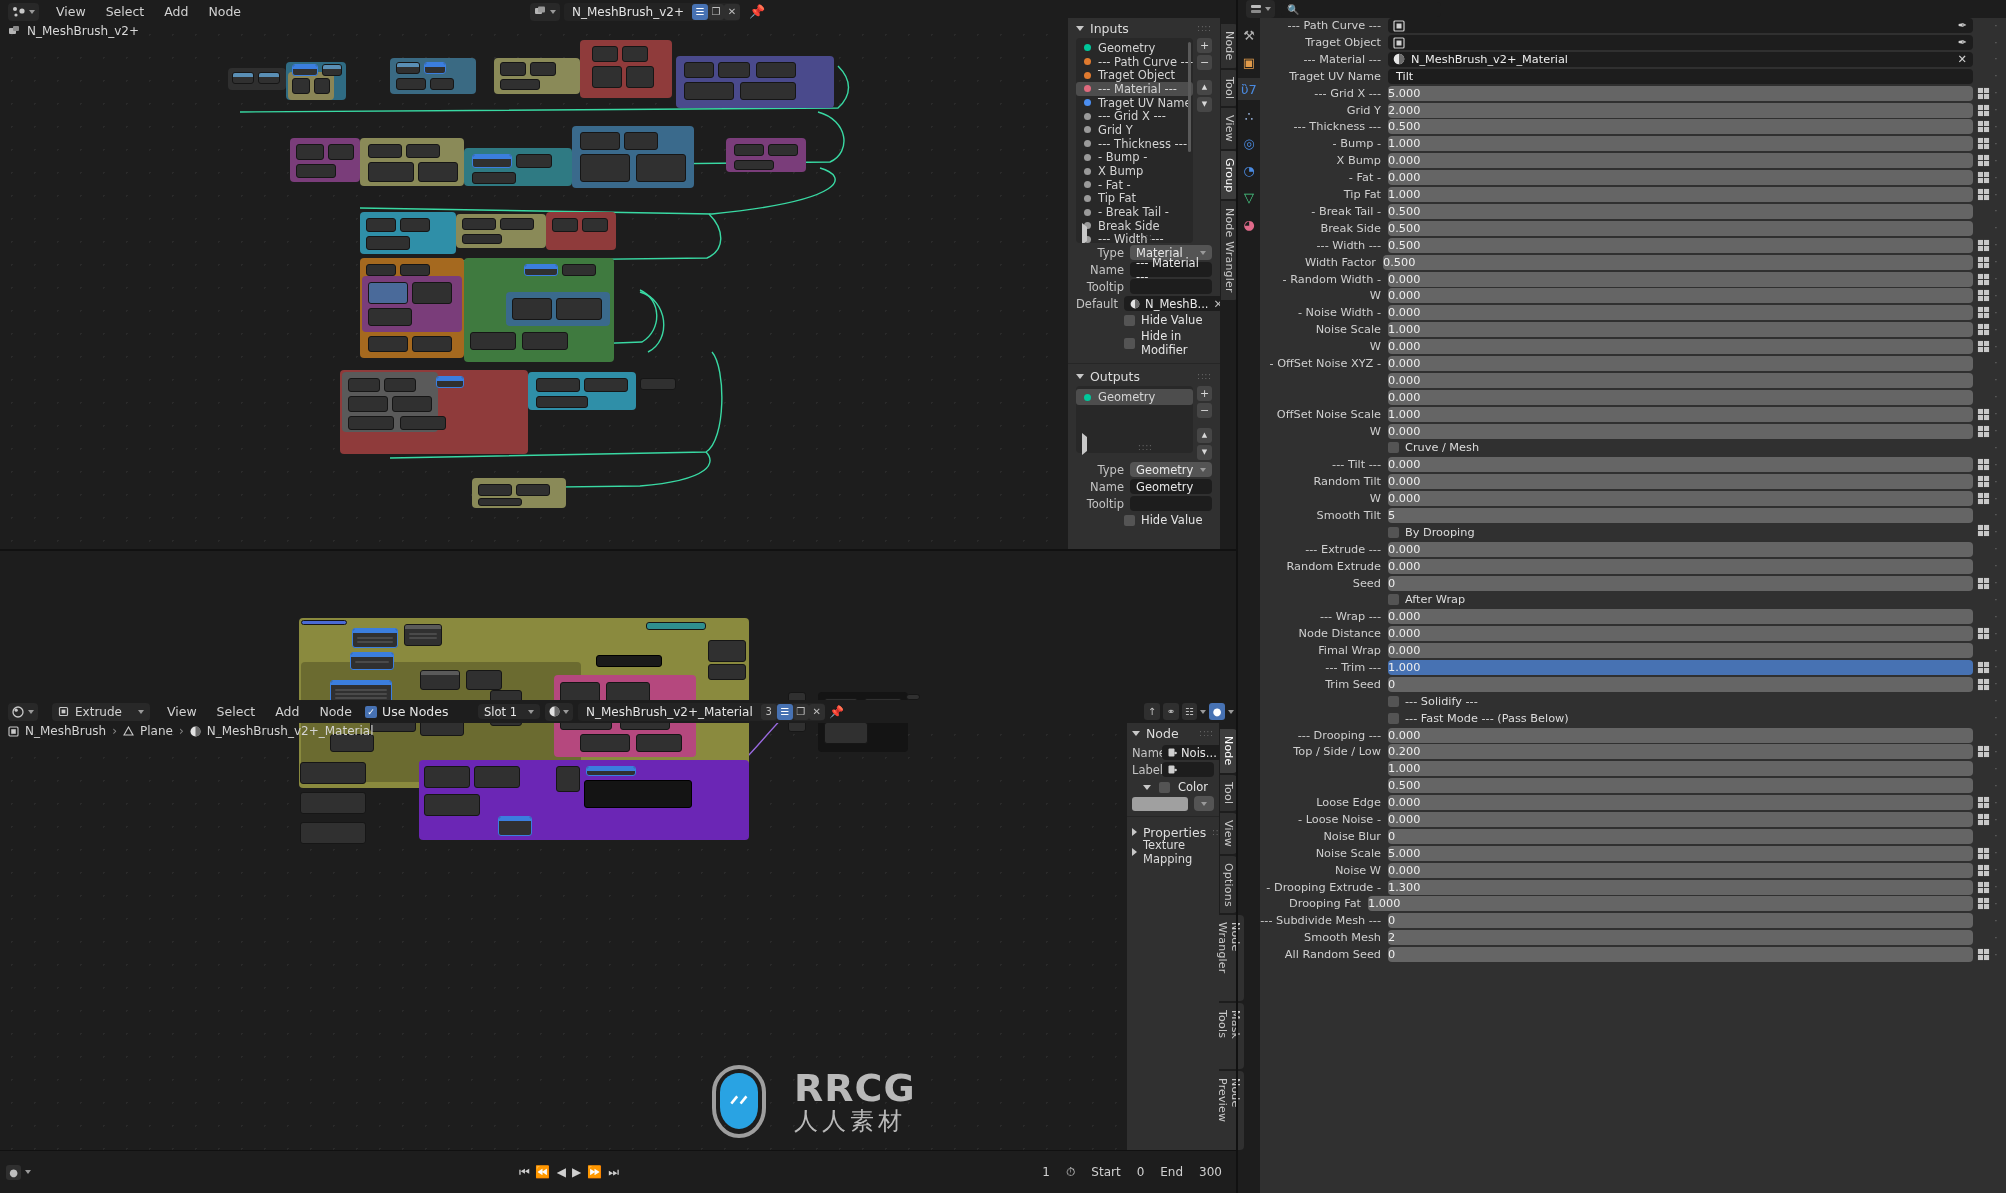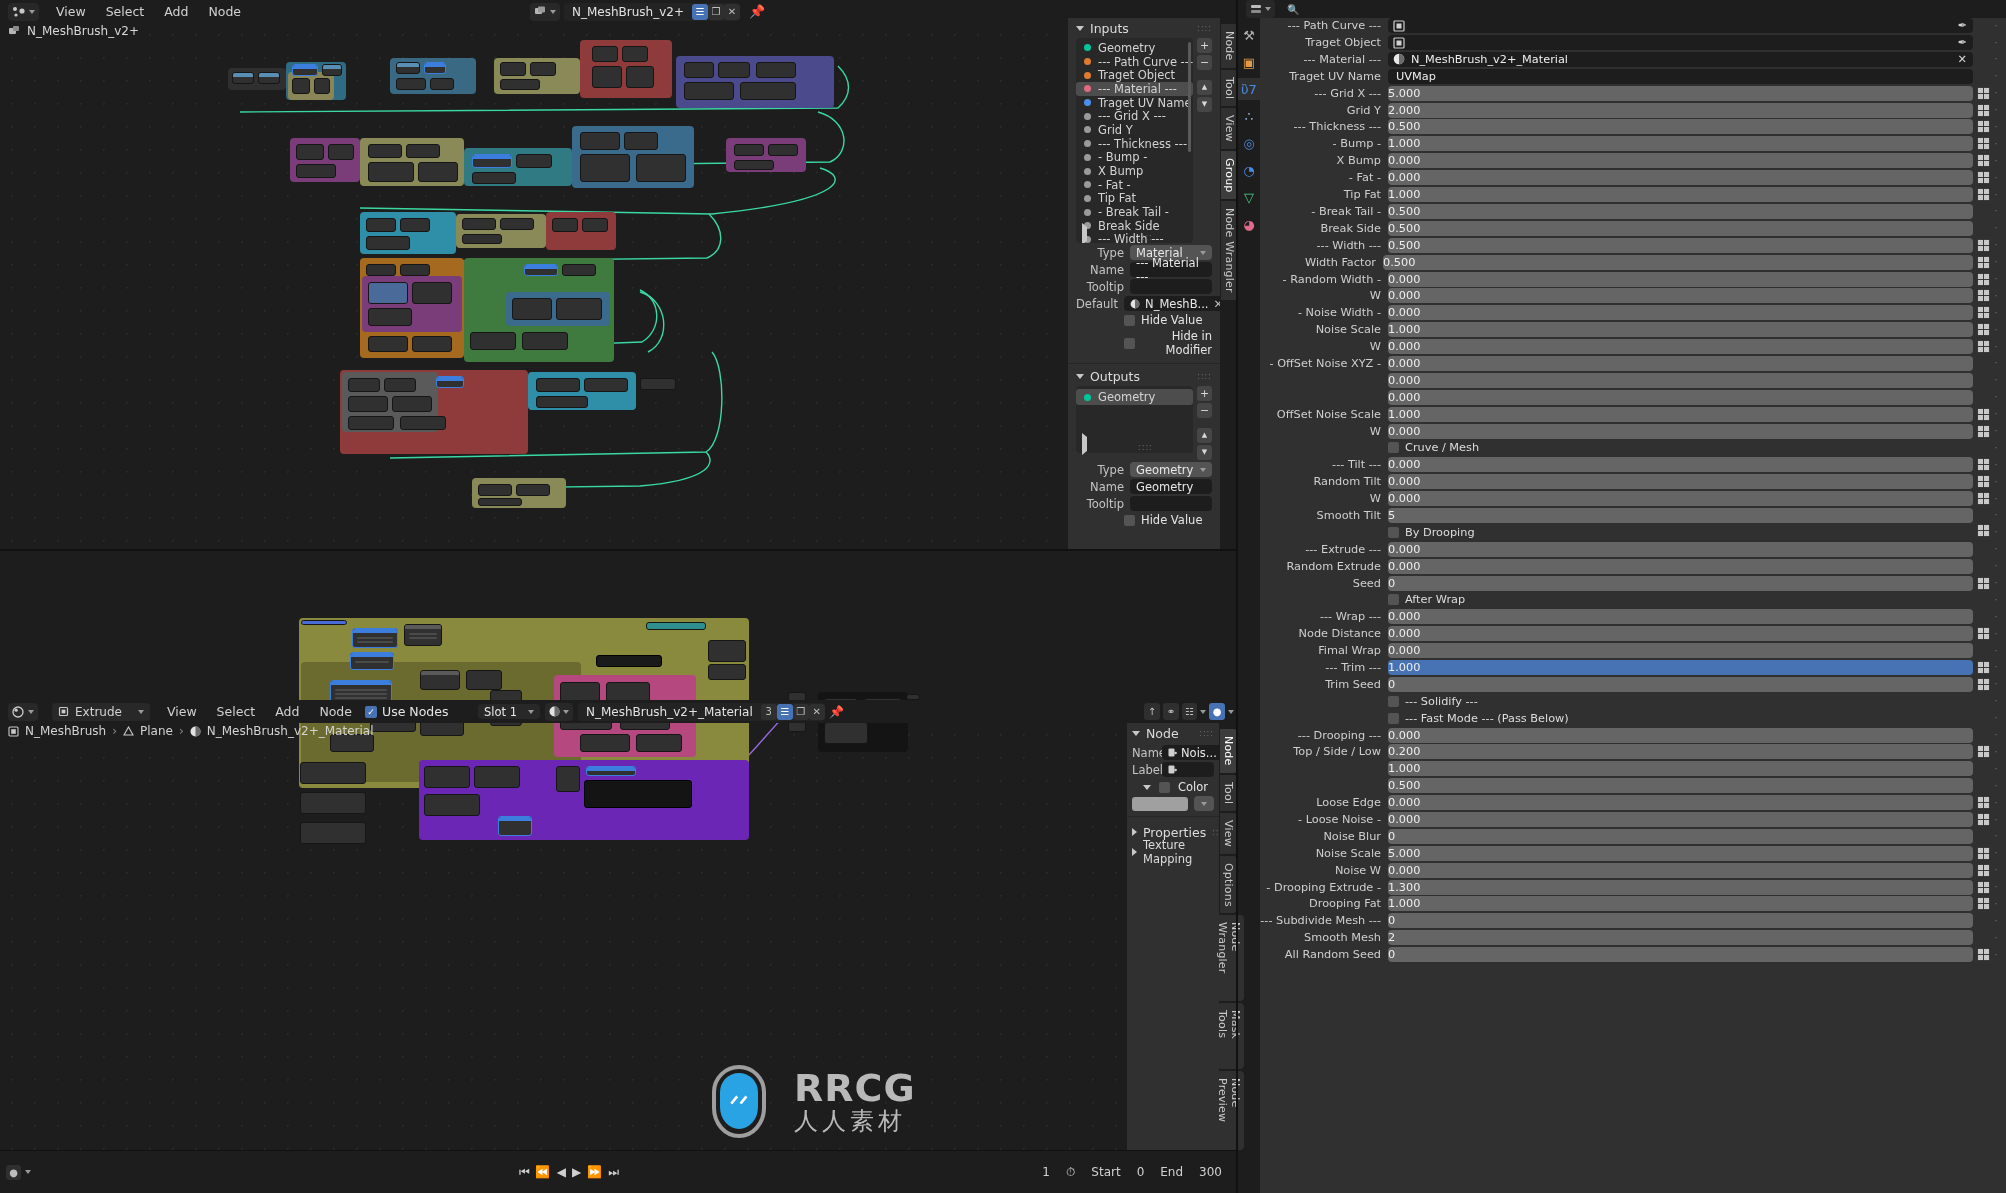--- a/index.html
+++ b/index.html
@@ -381,21 +381,21 @@
           <path d="M5 .6 A4.4 4.4 0 0 1 5 9.4 Z" fill="#6b6b6b"></path>
       </svg>
       <span>N_MeshB...</span>
       <span style="margin-left:auto;color:#bdbdbd;">✕</span>
     </div>
   </div>
   <div class="prow" style="margin-left:56px;">
     <span class="cbox"></span>
     <span style="font-size:11.5px">Hide Value</span>
   </div>
-  <div class="prow" style="margin-left:56px;text-align:right;">
+  <div class="prow" style="margin-left:56px;">
     <span class="cbox"></span>
     <span style="font-size:11.5px">Hide in Modifier</span>
   </div>
 
   <div style="height:1px;background:#262626;margin:6px 0 2px;"></div>
 
   <div class="panel-title">
     <span class="tri"></span>
     <span>Outputs</span>
     <span class="grip">::::</span>
@@ -529,21 +529,21 @@
           </svg>
           <span>N_MeshBrush_v2+_Material</span>
           <span style="margin-left:auto;margin-right:6px;color:#d0d0d0;">✕</span>
         </div>
         <span class="anim"></span>
         <span class="dotcol">·</span>
       </div>
       <div class="prop-row">
         <div class="prop-lab" style="width:128px">Traget UV Name</div>
         <div class="prop-val text">
-          <span>UVMap</span>
+          <span>Tilt</span>
         </div>
         <span class="anim"></span>
         <span class="dotcol">·</span>
       </div>
       <div class="prop-row">
         <div class="prop-lab" style="width:128px">--- Grid X ---</div>
         <div class="prop-val">
           <span>5.000</span>
         </div>
         <svg class="anim" viewBox="0 0 14 14">
@@ -1064,21 +1064,21 @@
         </div>
         <svg class="anim" viewBox="0 0 14 14">
           <rect x="1" y="1" width="5.5" height="5.5" fill="#e3e3e3"></rect>
           <rect x="7.5" y="1" width="5.5" height="5.5" fill="#e3e3e3"></rect>
           <rect x="1" y="7.5" width="5.5" height="5.5" fill="#e3e3e3"></rect>
           <rect x="7.5" y="7.5" width="5.5" height="5.5" fill="#e3e3e3"></rect>
         </svg>
         <span class="dotcol">·</span>
       </div>
       <div class="prop-row">
-        <div class="prop-lab" style="width:128px">Drooping Fat</div>
+        <div class="prop-lab" style="width:108px">Drooping Fat</div>
         <div class="prop-val">
           <span>1.000</span>
         </div>
         <svg class="anim" viewBox="0 0 14 14">
           <rect x="1" y="1" width="5.5" height="5.5" fill="#e3e3e3"></rect>
           <rect x="7.5" y="1" width="5.5" height="5.5" fill="#e3e3e3"></rect>
           <rect x="1" y="7.5" width="5.5" height="5.5" fill="#e3e3e3"></rect>
           <rect x="7.5" y="7.5" width="5.5" height="5.5" fill="#e3e3e3"></rect>
         </svg>
         <span class="dotcol">·</span>

